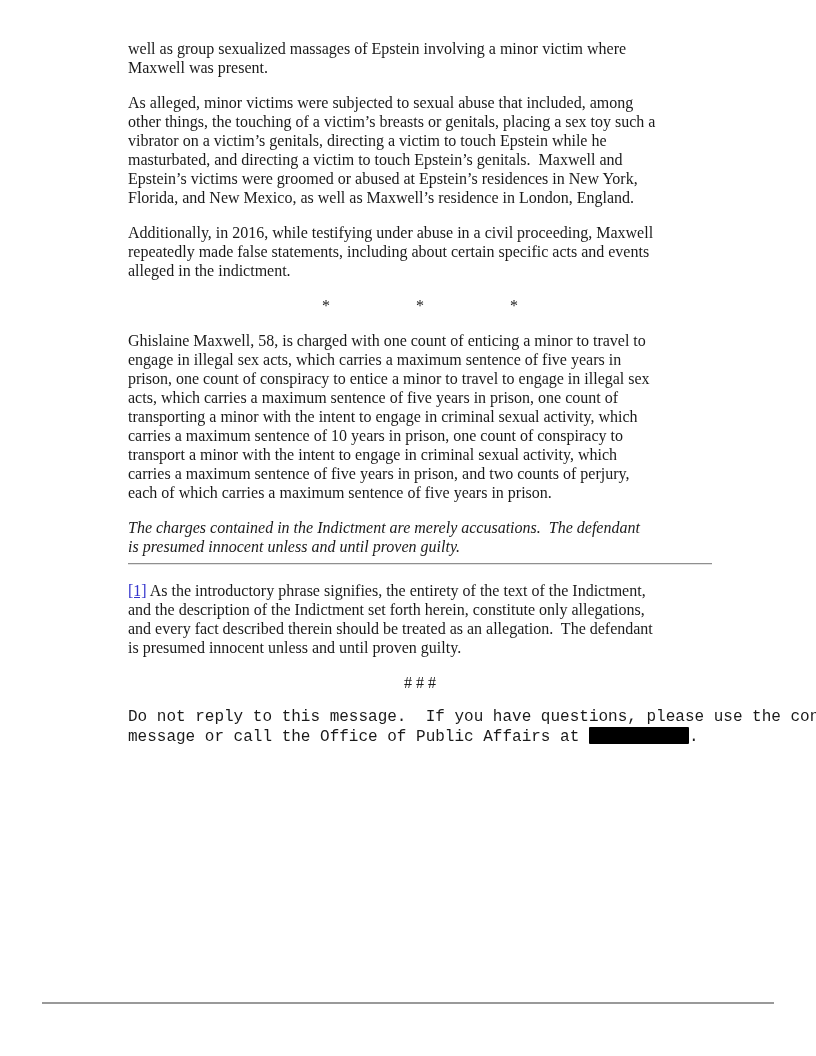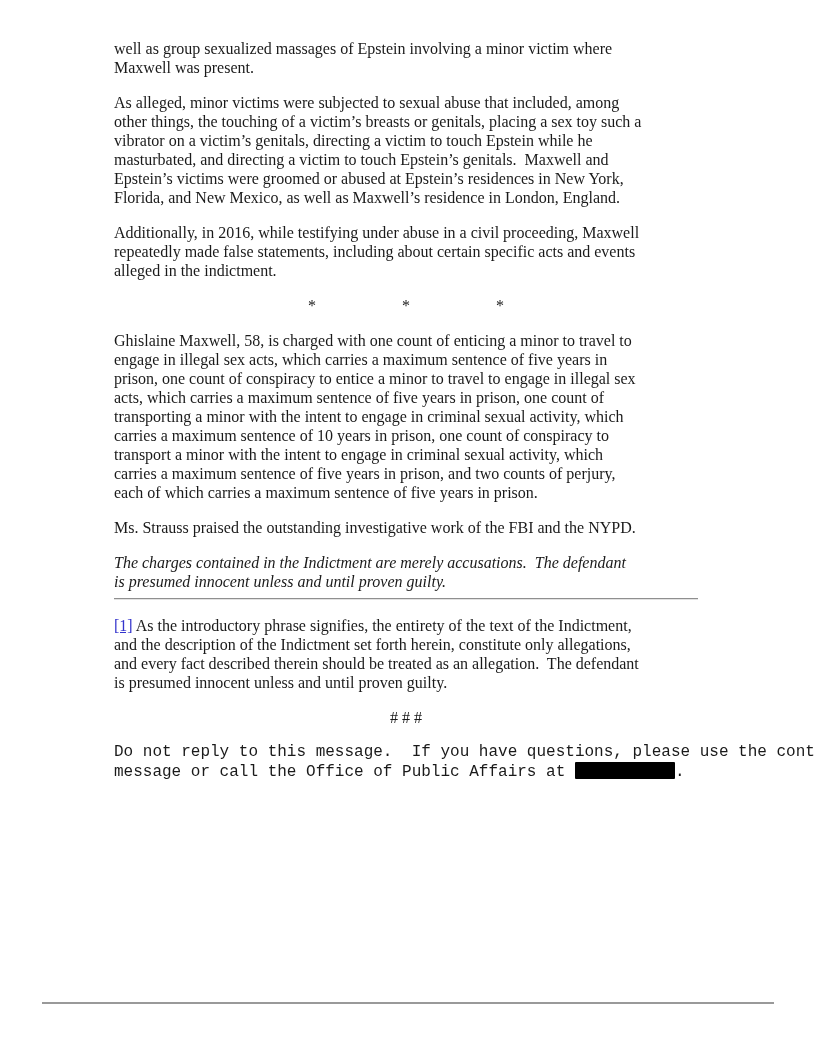--- a/index.html
+++ b/index.html
@@ -9,21 +9,21 @@
     font-family: "Liberation Serif", "DejaVu Serif", serif;
     font-size: 16px;
     line-height: 19px;
     color: #1a1a1a;
     overflow: hidden;
     position: relative;
   }
   .page { position: absolute; inset: 0; }
   .doc-column {
     position: absolute;
-    left: 114px; top: 39px;
+    left: 128px; top: 39px;
     width: 584px;
   }
   p.para {
     margin: 0 0 16px 0;
     white-space: pre;
   }
   p.para-tight { margin-bottom: 7px; font-style: italic; }
   .ast-row {
     display: flex;
     justify-content: center;
@@ -92,21 +92,20 @@
 engage in illegal sex acts, which carries a maximum sentence of five years in
 prison, one count of conspiracy to entice a minor to travel to engage in illegal sex
 acts, which carries a maximum sentence of five years in prison, one count of
 transporting a minor with the intent to engage in criminal sexual activity, which
 carries a maximum sentence of 10 years in prison, one count of conspiracy to
 transport a minor with the intent to engage in criminal sexual activity, which
 carries a maximum sentence of five years in prison, and two counts of perjury,
 each of which carries a maximum sentence of five years in prison.</p>
 
 
-    <p class="para">Ms. Strauss praised the outstanding investigative work of the FBI and the NYPD.</p>
 
 
     <p class="para para-tight">The charges contained in the Indictment are merely accusations.  The defendant
 is presumed innocent unless and until proven guilty.</p>
 
     <hr class="footnote-sep">
 
     <p class="para"><a class="footnote-link" style="color: rgb(51, 51, 204);">[1]</a> As the introductory phrase signifies, the entirety of the text of the Indictment,
 and the description of the Indictment set forth herein, constitute only allegations,
 and every fact described therein should be treated as an allegation.  The defendant

